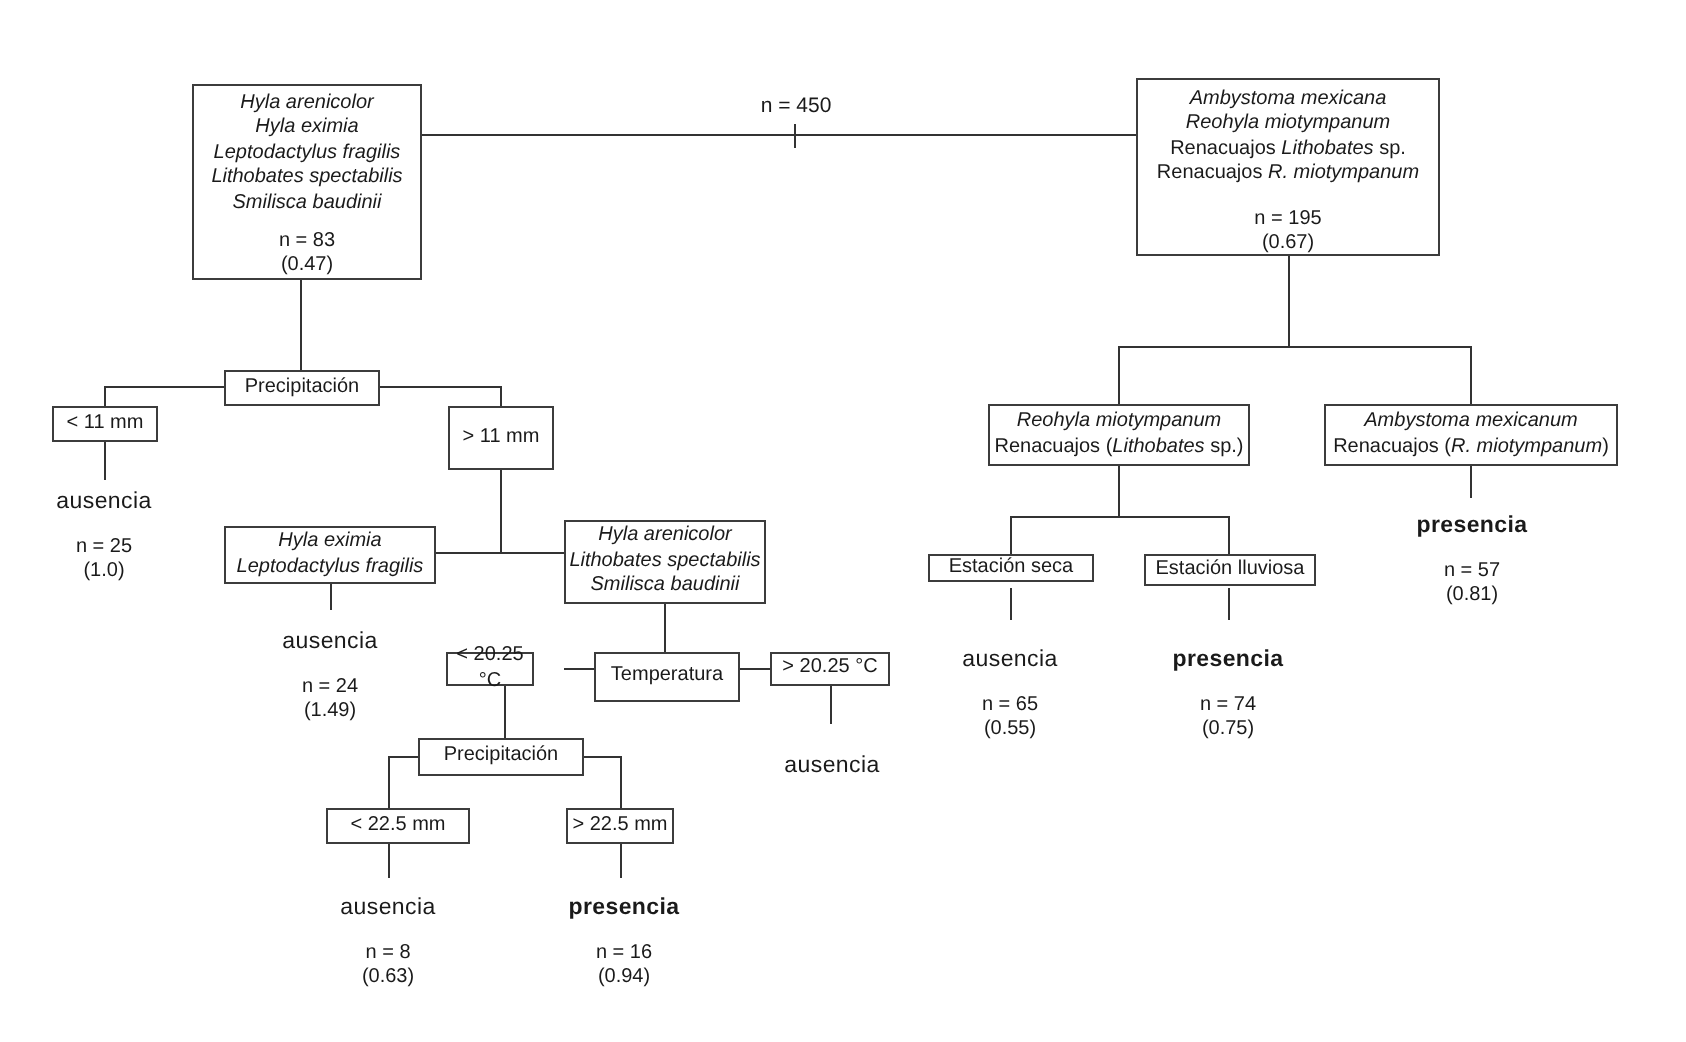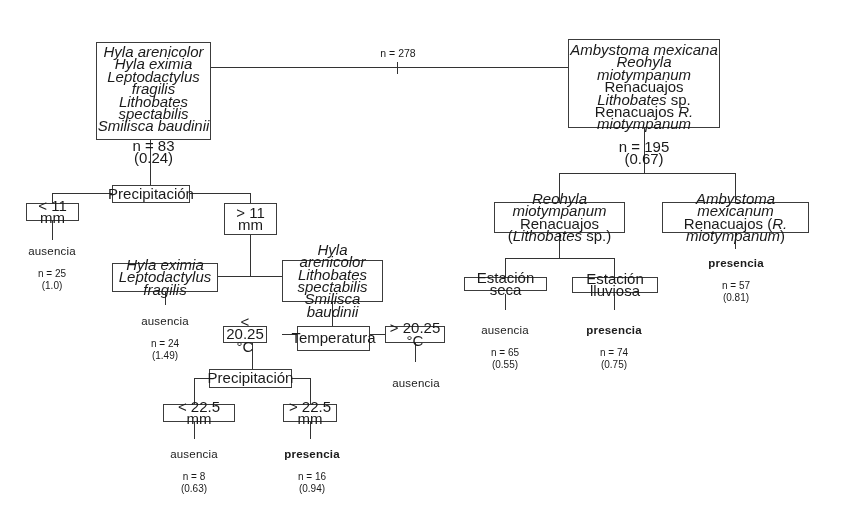--- a/index.html
+++ b/index.html
@@ -4,21 +4,21 @@
 <style>
   html,body{margin:0;padding:0;background:#ffffff;}
   #canvas{
     position:relative;width:843px;height:521px;background:#ffffff;overflow:hidden;
     font-family:"Liberation Sans","DejaVu Sans",sans-serif;color:#1a1a1a;
   }
   .node{
     position:absolute;box-sizing:border-box;background:#ffffff;
     border:1.4px solid #3c3c3c;
     display:flex;flex-direction:column;justify-content:center;align-items:center;
-    text-align:center;font-size:15px;line-height:12.4px;
+    text-align:center;font-size:10px;line-height:12.4px;
   }
   .node.topalign{justify-content:flex-start;}
   .it{font-style:italic;}
   .gap7{margin-top:7px;}
   .gap10{margin-top:10px;}
   .hline,.vline{position:absolute;background:#333333;}
   .hline{height:1.2px;}
   .vline{width:1.2px;}
   .floatlabel{
     position:absolute;text-align:center;font-size:10.5px;line-height:13px;
@@ -60,30 +60,30 @@
   <div class="vline" style="left:559px;top:173px;height:29px"></div>
   <div class="vline" style="left:735px;top:173px;height:29px"></div>
   <div class="vline" style="left:559px;top:233px;height:25px"></div>
   <div class="hline" style="left:505px;top:258px;width:109px"></div>
   <div class="vline" style="left:505px;top:258px;height:19px"></div>
   <div class="vline" style="left:614px;top:258px;height:19px"></div>
   <div class="vline" style="left:505px;top:294px;height:16px"></div>
   <div class="vline" style="left:614px;top:294px;height:16px"></div>
   <div class="vline" style="left:735px;top:233px;height:16px"></div>
 
-  <div class="floatlabel" style="left:358px;top:47px;width:80px">n = 278</div>
+  <div class="floatlabel" style="left:358px;top:47px;width:80px">n = 450</div>
 
   <div class="node topalign" style="left:96px;top:42px;width:115px;height:98px;padding-top:3px">
     <div class="it">Hyla arenicolor</div>
     <div class="it">Hyla eximia</div>
     <div class="it">Leptodactylus fragilis</div>
     <div class="it">Lithobates spectabilis</div>
     <div class="it">Smilisca baudinii</div>
     <div class="gap7">n = 83</div>
-    <div>(0.24)</div>
+    <div>(0.47)</div>
   </div>
 
   <div class="node topalign" style="left:568px;top:39px;width:152px;height:89px;padding-top:4px">
     <div class="it">Ambystoma mexicana</div>
     <div class="it">Reohyla miotympanum</div>
     <div><span>Renacuajos </span><span class="it">Lithobates</span><span> sp.</span></div>
     <div><span>Renacuajos </span><span class="it">R. miotympanum</span></div>
     <div class="gap10">n = 195</div>
     <div>(0.67)</div>
   </div>

